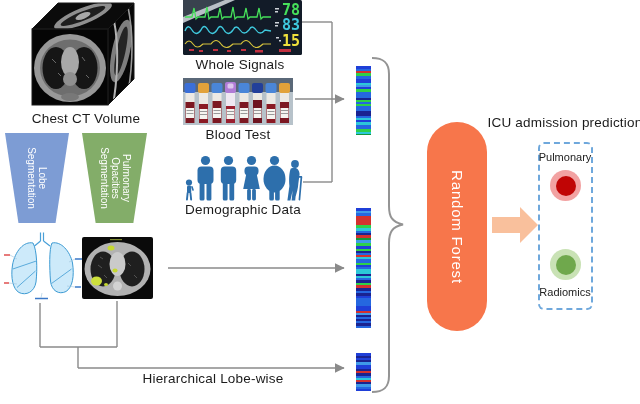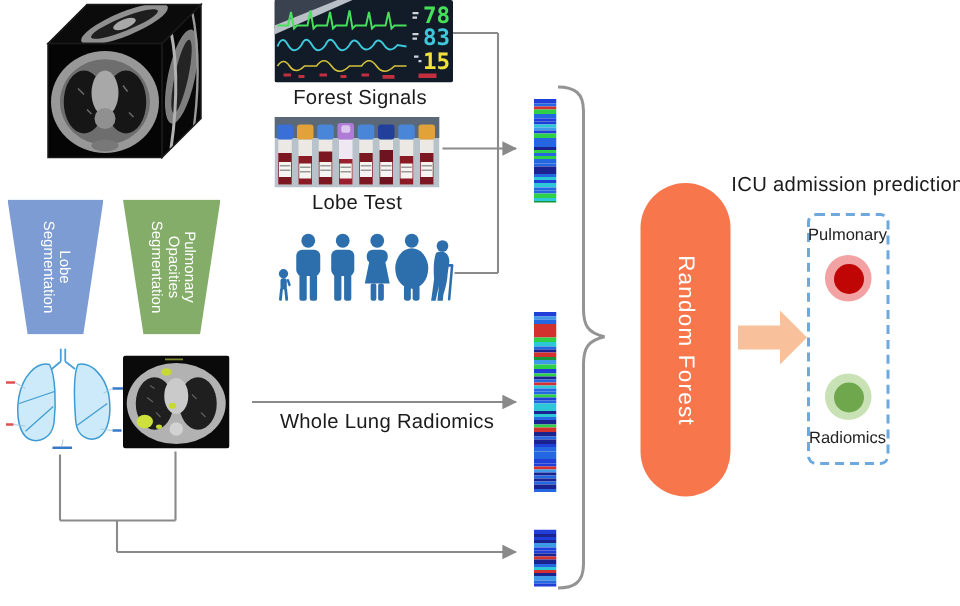--- a/index.html
+++ b/index.html
@@ -86,20 +86,21 @@
       <circle cx="42" cy="78" r="7" fill="#909090"></circle>
       <ellipse cx="42" cy="96" rx="9" ry="4" fill="#787878"></ellipse>
       <path d="M24,58 l4,4 M30,72 l3,3 M54,56 l3,4 M58,74 l3,3" stroke="#6a6a6a" stroke-width="1" fill="none"></path>
     </g>
     <g fill="none" stroke="#1a1a1a" stroke-width="1">
       <polygon points="4,28 30,2 106,2 80,28"></polygon>
       <polygon points="80,28 106,2 106,78 80,104"></polygon>
       <rect x="4" y="28" width="76" height="76"></rect>
     </g>
   </svg>
+  <div class="lbl" style="left:86px;top:111px">Chest CT Volume</div>
 
   <svg class="abs" style="left:183px;top:0" width="119" height="55" viewBox="0 0 119 55">
     <rect width="119" height="55" rx="1.5" fill="#121b28"></rect>
     <polygon points="0,0 48,0 0,19" fill="#39424e"></polygon>
     <polygon points="0,17 42,0 52,0 0,23" fill="#b9bfc6"></polygon>
     <polyline points="2,17 9,17 11,8 13,19 15,17 22,17 24,7 26,19 28,17 35,17 37,8 39,19 41,17 48,17 50,7 52,19 54,17 61,17 63,8 65,19 67,17 74,17 76,8 78,19 80,17 88,17" fill="none" stroke="#46e05a" stroke-width="1.3"></polyline>
     <path d="M2,31 Q5,23 9,30 T18,30 Q21,23 25,30 T34,30 Q37,23 41,30 T50,30 Q53,24 57,30 T66,30 Q69,24 73,30 T82,30 L88,31" fill="none" stroke="#3fc8dc" stroke-width="1.3"></path>
     <path d="M2,44 Q6,38 10,44 T20,44 L28,44 Q33,37 38,44 T50,44 L58,44 Q63,37 68,44 T80,44 L88,44" fill="none" stroke="#d4c23c" stroke-width="1.1"></path>
     <g fill="#c23040">
       <rect x="6" y="49" width="5" height="2"></rect>
@@ -117,21 +118,21 @@
         <rect x="92" y="25" width="3" height="1.5"></rect>
       <rect x="93" y="37" width="3" height="1.5"></rect>
         <rect x="96" y="40" width="2" height="1.5"></rect>
     </g>
     <g font-family="'DejaVu Sans Mono',monospace" font-weight="bold" font-size="15" text-anchor="end">
       <text x="117" y="15" fill="#46e05a">78</text>
       <text x="117" y="30" fill="#3fc8dc">83</text>
       <text x="117" y="46" fill="#f0e13c">15</text>
     </g>
   </svg>
-  <div class="lbl" style="left:240px;top:57px">Forest Signals</div>
+  <div class="lbl" style="left:240px;top:57px">Whole Signals</div>
 
   <svg class="abs" style="left:183px;top:78px" width="110" height="47" viewBox="0 0 110 47">
     <rect width="110" height="47" fill="#b7c2ca"></rect>
     <rect width="110" height="14" fill="#5a6878"></rect>
     <g>
       <g transform="translate(1,0)">
         <rect x="1.5" y="15" width="9" height="30" fill="#ece9e4"></rect>
           <rect x="1.5" y="24" width="9" height="21" fill="#7c1822"></rect>
         <rect x="2" y="30" width="8" height="10" fill="#f5f4f0"></rect>
           <rect x="2.5" y="32" width="7" height="1" fill="#999"></rect>
@@ -190,21 +191,21 @@
       <g transform="translate(95.5,0)">
         <rect x="1.5" y="15" width="9" height="30" fill="#ece9e4"></rect>
           <rect x="1.5" y="24" width="9" height="21" fill="#7c1822"></rect>
         <rect x="2" y="30" width="8" height="10" fill="#f5f4f0"></rect>
           <rect x="2.5" y="32" width="7" height="1" fill="#999"></rect>
           <rect x="2.5" y="35" width="7" height="1" fill="#999"></rect>
         <rect x="0.5" y="5" width="11" height="10" rx="2" fill="#e2a23a"></rect>
       </g>
     </g>
   </svg>
-  <div class="lbl" style="left:238px;top:127px">Lobe Test</div>
+  <div class="lbl" style="left:238px;top:127px">Blood Test</div>
 
   <svg class="abs" style="left:182px;top:153px" width="123" height="48" viewBox="0 0 123 48">
     <g fill="#2d6fac">
       <g>
         <circle cx="7" cy="29.5" r="3.1"></circle>
         <rect x="5" y="32.5" width="4.2" height="7.5" rx="1.5"></rect>
         <rect x="4.8" y="39" width="1.9" height="8.6" rx="0.9" transform="rotate(6 5.7 39)"></rect>
         <rect x="7.4" y="39" width="1.9" height="8.6" rx="0.9" transform="rotate(-6 8.4 39)"></rect>
         <rect x="8.9" y="33" width="1.6" height="5" rx="0.8" transform="rotate(-18 9.7 33)"></rect>
       </g>
@@ -234,20 +235,21 @@
         <rect x="12.1" y="37" width="4.6" height="10.5" rx="1.6"></rect>
       </g>
       <g transform="translate(105,0)">
         <circle cx="8" cy="11" r="3.9"></circle>
         <path d="M3.8,15.5 C9,13.2 12.2,16 12.6,21 L11.4,30 C11,36 9.6,40 8.6,43.5 L8.2,47.5 L4.6,47.5 L5.6,37.5 L3.4,47.5 L0.4,47.5 L2.4,33 C1.8,26 2.2,19 3.8,15.5 Z"></path>
         <rect x="10.8" y="23" width="4.4" height="1.8" rx="0.9"></rect>
         <rect x="13.6" y="23.5" width="1.7" height="24" rx="0.8" transform="rotate(5 14.5 23.5)"></rect>
       </g>
     </g>
   </svg>
+  <div class="lbl" style="left:243px;top:202px">Demographic Data</div>
 
   <div class="trap" style="left:5px;top:133px">
     <div class="shape" style="background:#7d9cd4"></div>
     <div class="vtext">Lobe Segmentation</div>
   </div>
   <div class="trap" style="left:82px;top:133px;width:65px">
     <div class="shape" style="background:#83ad69"></div>
     <div class="vtext">Pulmonary Opacities Segmentation</div>
   </div>
 
@@ -285,22 +287,21 @@
     </g>
     <g fill="#c6d832">
       <ellipse cx="29" cy="11" rx="3.5" ry="2.5"></ellipse>
       <ellipse cx="33" cy="33.5" rx="2.6" ry="2"></ellipse>
       <ellipse cx="14.5" cy="44" rx="5.5" ry="4.5" fill="#cde03c"></ellipse>
       <ellipse cx="24" cy="47.5" rx="2" ry="1.5"></ellipse>
     </g>
     <rect x="28" y="2" width="12" height="1.2" fill="#9aa838" opacity="0.8"></rect>
   </svg>
 
-  <div class="lbl" style="left:258px;top:273px">Whole Lung Radiomics</div>
-  <div class="lbl lbl2" style="left:213px;top:371px"><br>
+  <div class="lbl lbl2" style="left:213px;top:371px"><span>Hierarchical Lobe-wise</span><br>
     <span>Quantification Features</span>
   </div>
 
   <div class="barcode" style="top: 66px; height: 69px;">
       <div style="height: 3px; background: rgb(31, 63, 216);"></div>
       <div style="height: 2px; background: rgb(37, 103, 224);"></div>
       <div style="height: 2px; background: rgb(211, 49, 46);"></div>
       <div style="height: 3px; background: rgb(46, 208, 74);"></div>
       <div style="height: 3px; background: rgb(37, 103, 224);"></div>
       <div style="height: 2px; background: rgb(31, 63, 216);"></div>

